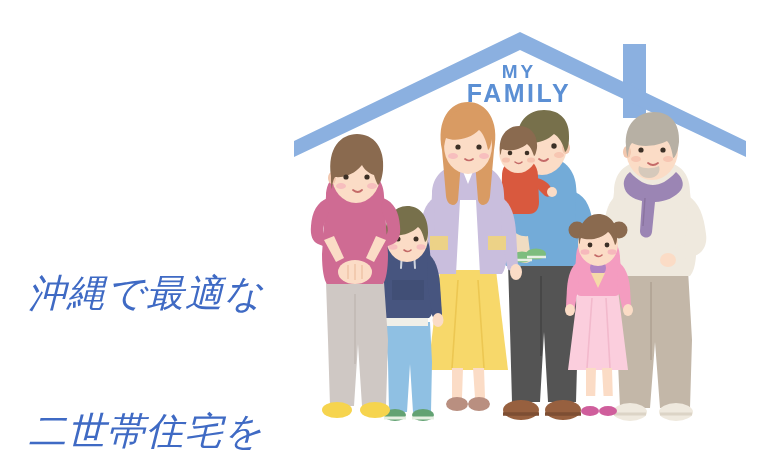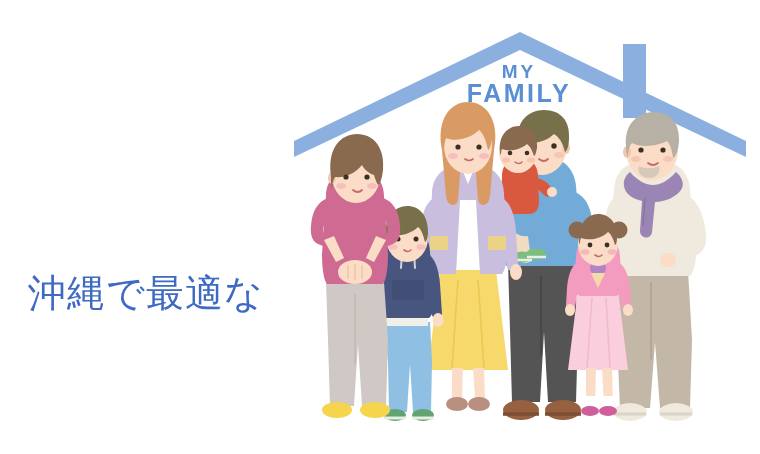--- a/index.html
+++ b/index.html
@@ -6,29 +6,30 @@
   body{width:760px;height:454px;overflow:hidden;font-family:"Liberation Sans",sans-serif;}
   #stage{position:relative;width:760px;height:454px;background:#ffffff;overflow:hidden;}
   #headline{
     position:absolute;left:18px;top:178px;width:256px;
     text-align:center;color:#3f6ac4;
     font-family:"Liberation Sans",sans-serif;
     font-size:38px;line-height:46px;font-weight:400;letter-spacing:1px;
     white-space:pre;
   }
   #art{position:absolute;left:0;top:0;width:760px;height:454px;}
-  .hl-line{display:block;}
+  .hl-line{display:block;font-style:italic;}
 </style>
 </head>
 <body>
 
 <div id="stage">
 
   <div id="headline">
     <span class="hl-line">沖縄で最適な</span>
+    <span class="hl-line">二世帯住宅を</span>
     
   </div>
 
   <svg id="art" viewBox="0 0 760 454" xmlns="http://www.w3.org/2000/svg">
 
     <g>
       <polygon points="623,44 646,44 646,118 623,118" fill="#8bb0e0"></polygon>
       <polygon points="520,32 746,141 746,157 520,50 294,157 294,141" fill="#8bb0e0"></polygon>
     </g>
 

